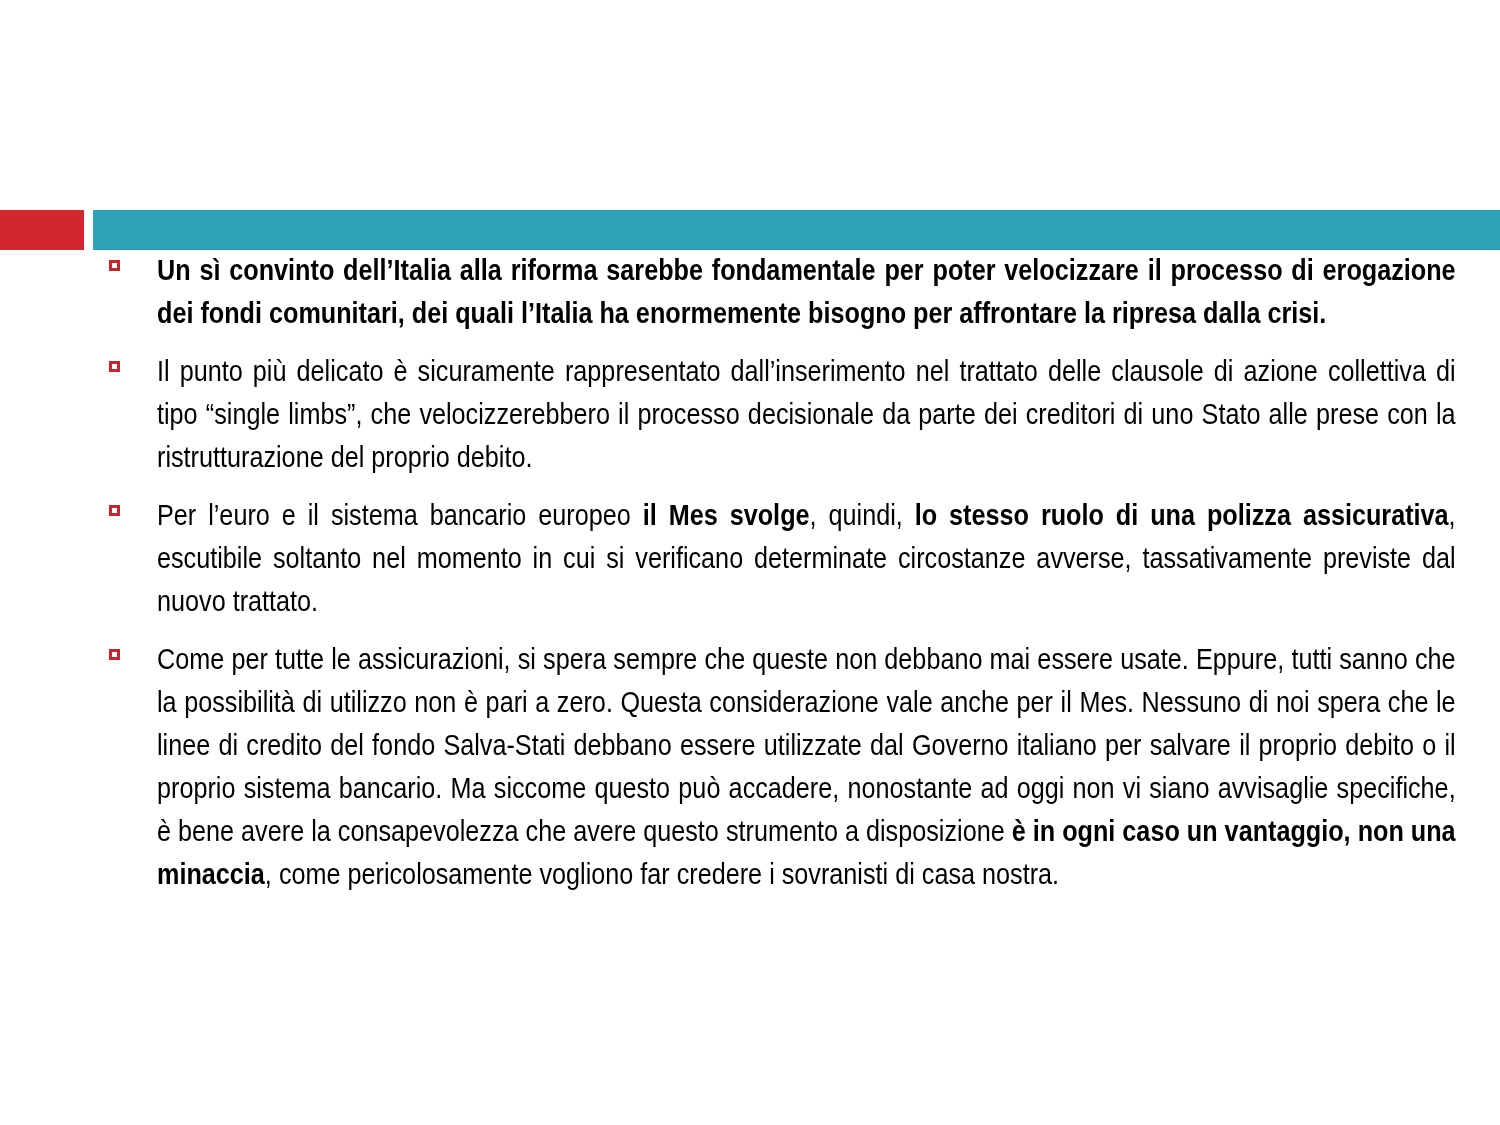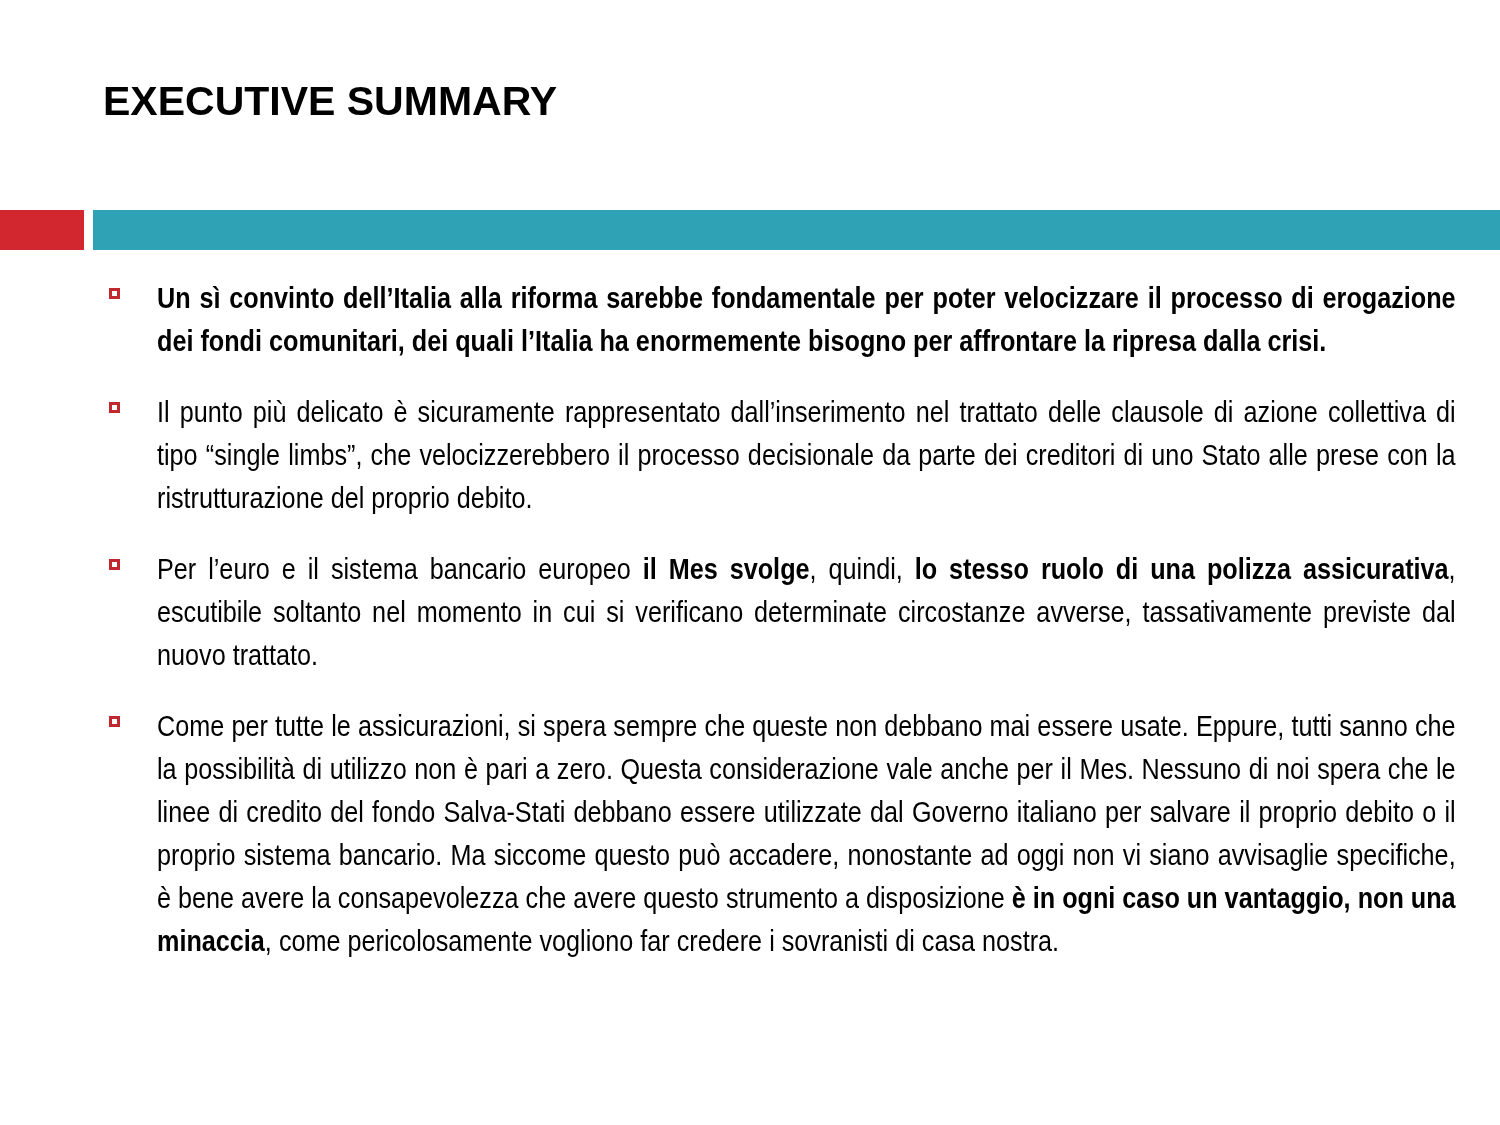--- a/index.html
+++ b/index.html
@@ -45,21 +45,20 @@
   }
   .content {
     position: absolute;
     left: 107px; top: 248px;
     width: 1390px;
   }
   .bullet-item {
     position: relative;
     padding-left: 50px;
     margin-bottom: 15px;
-    margin-top: 28px;
   }
   .bullet-marker {
     position: absolute;
     left: 2px; top: 12px;
     width: 11px; height: 11px;
     border: 3px solid var(--bullet-red);
     background: var(--bg-color);
     display: inline-block;
   }
   .bullet-text {
@@ -71,21 +70,20 @@
     text-align: justify;
     color: var(--text-color);
   }
   .bullet-text .seg { font-weight: 400; }
   .bullet-text .seg.bold { font-weight: 700; }
 </style>
 </head>
 <body>
 
 <div class="slide">
-  <h1 class="slide-title">EXECUTIVE SUMMARY</h1>
   <div class="bar-red"></div>
   <div class="bar-teal"></div>
   <div class="content">
       <div class="bullet-item">
         <span class="bullet-marker"></span>
         <div class="bullet-text"><span class="seg bold">Un sì convinto dell’Italia alla riforma sarebbe fondamentale per poter velocizzare il processo di erogazione dei fondi comunitari, dei quali l’Italia ha enormemente bisogno per affrontare la ripresa dalla crisi.</span></div>
       </div>
       <div class="bullet-item">
         <span class="bullet-marker"></span>
         <div class="bullet-text"><span class="seg">Il punto più delicato è sicuramente rappresentato dall’inserimento nel trattato delle clausole di azione collettiva di tipo “single limbs”, che velocizzerebbero il processo decisionale da parte dei creditori di uno Stato alle prese con la ristrutturazione del proprio debito.</span></div>

